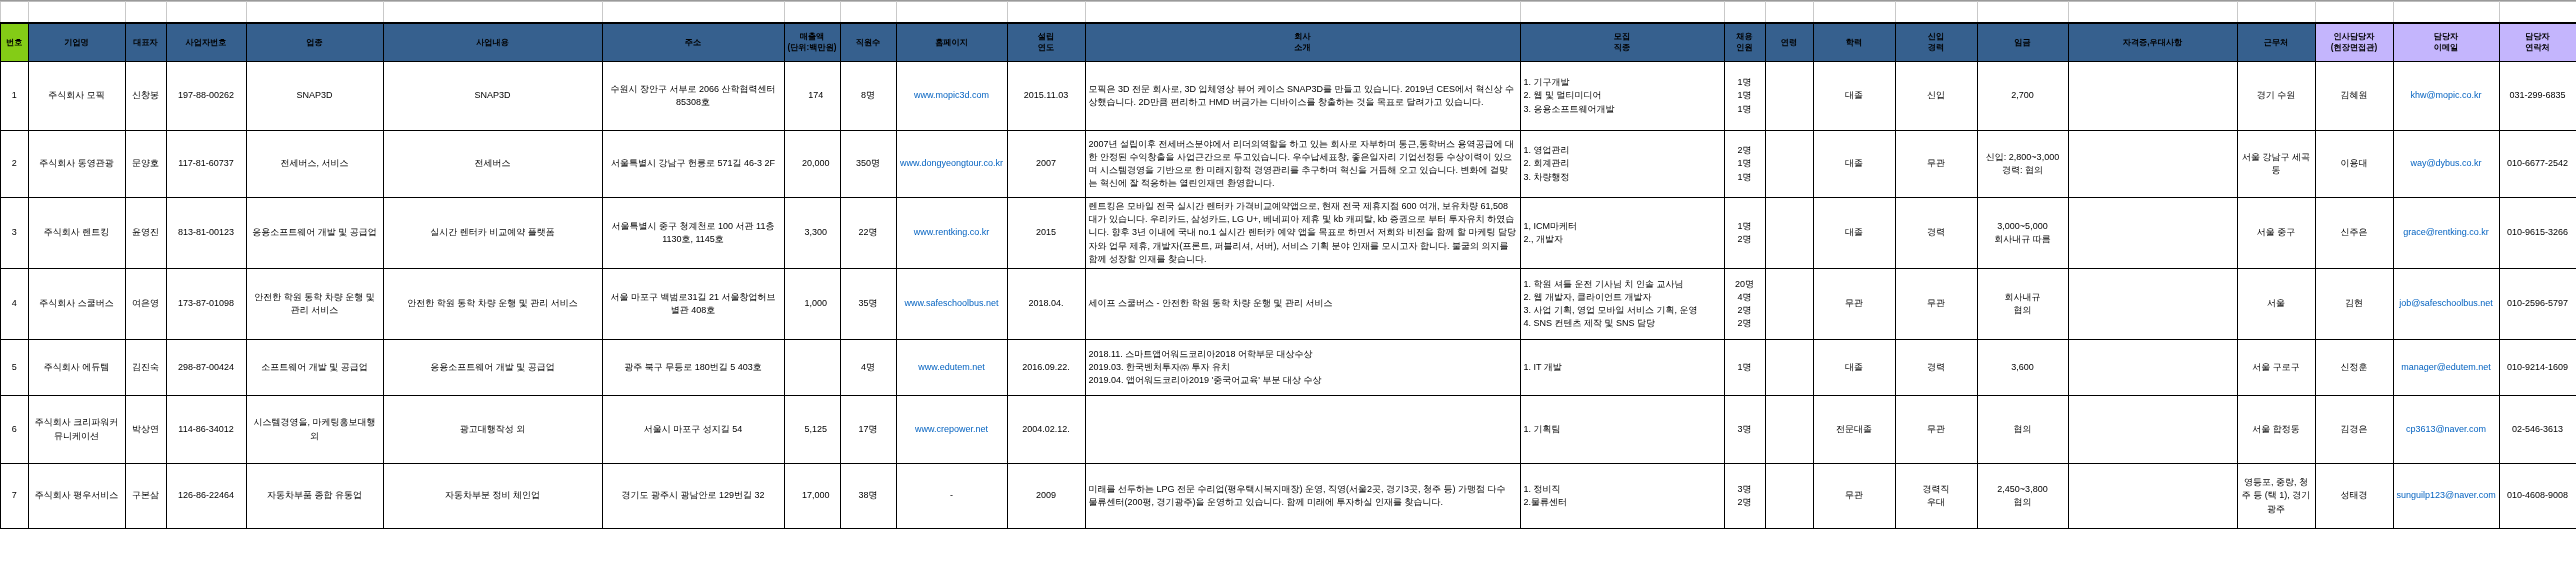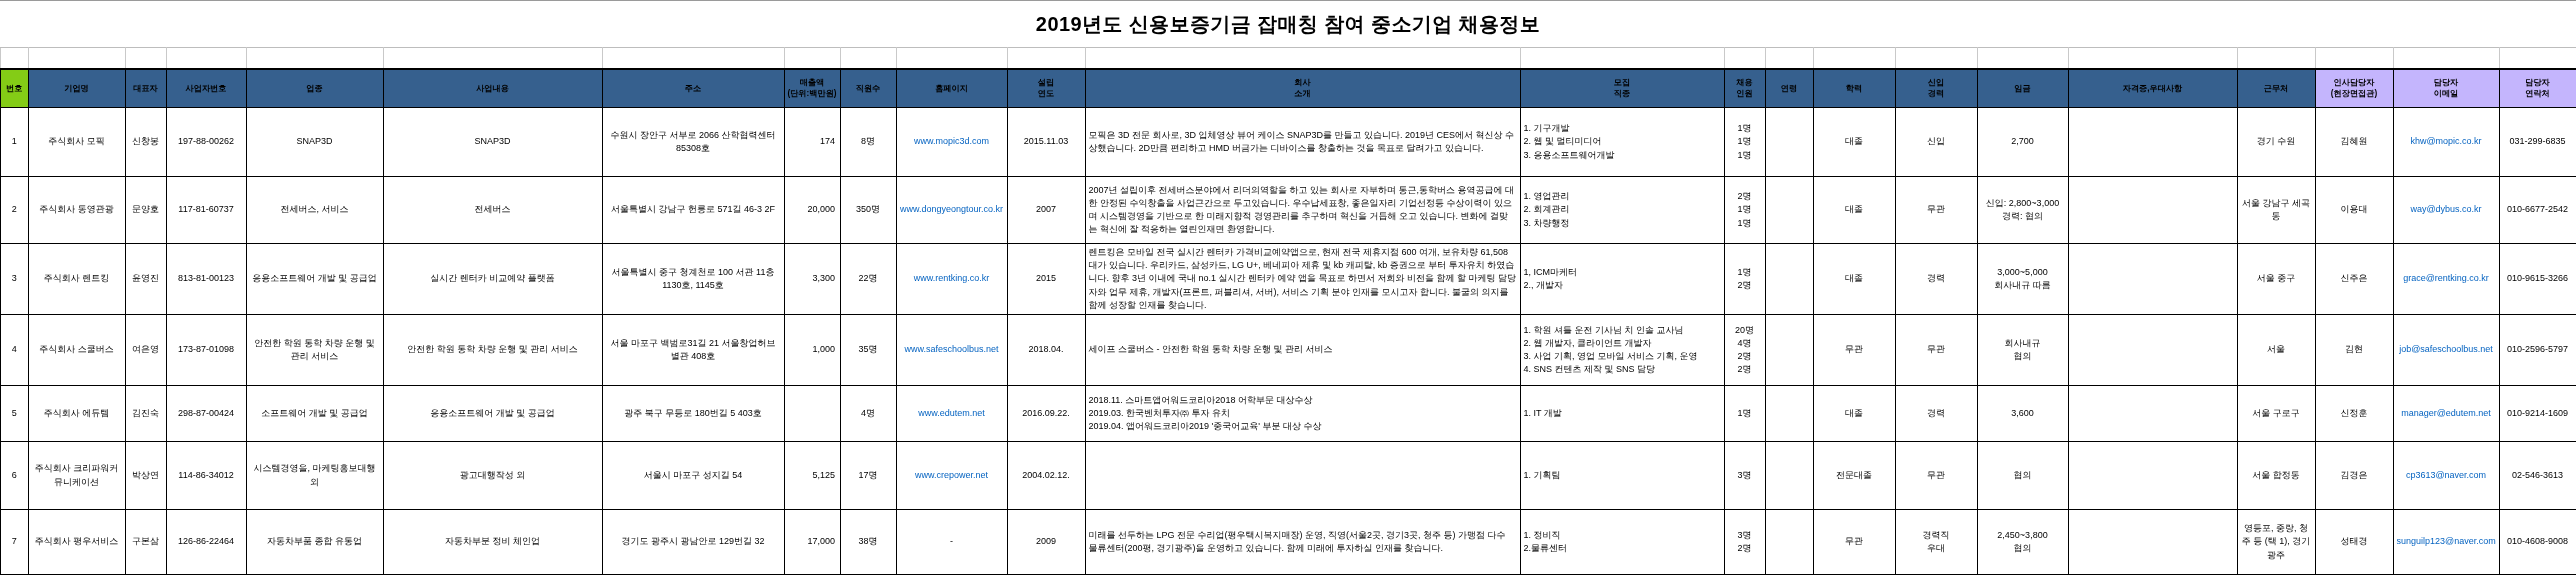--- a/index.html
+++ b/index.html
@@ -16,30 +16,27 @@
     height:39px; padding:0.7px 1.5px; text-align:center; vertical-align:middle; white-space:pre-line;
   }
   tr.head th.light { background:#84cc16; }
   tr.head th.green { background:#c4b5fd; }
   tbody.rows td {
     border:0.7px solid #000; border-bottom:1.5px solid #000;
     font-size:9px; line-height:1.45; text-align:center; vertical-align:middle;
     padding:1.5px 3px; white-space:pre-line; background:#fff;
   }
   tbody.rows td.left  { text-align:left; }
-  tbody.rows td.right { text-align:right; padding-right:4.5px;padding-left:12px; }
+  tbody.rows td.right { padding-right:4.5px;padding-left:12px; }
   .link { color:#0563C1; }
 </style>
 </head>
 <body>
 
 <div class="page">
-  <div class="title-band">
-    <span class="title">2019년도 신용보증기금 잡매칭 참여 중소기업 채용정보</span>
-  </div>
 
   <table class="grid">
     <colgroup id="cols">
         <col style="width: 27.5px;">
         <col style="width: 97px;">
         <col style="width: 41px;">
         <col style="width: 80px;">
         <col style="width: 137px;">
         <col style="width: 219px;">
         <col style="width: 182px;">

